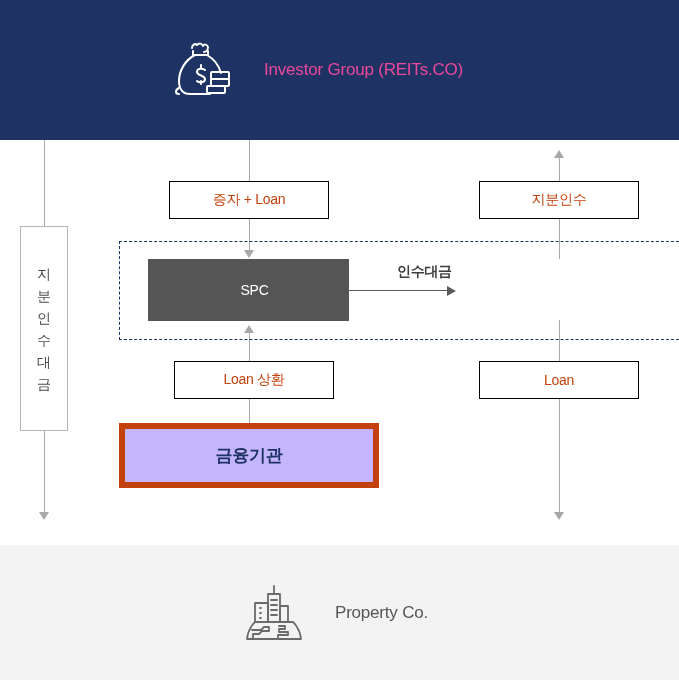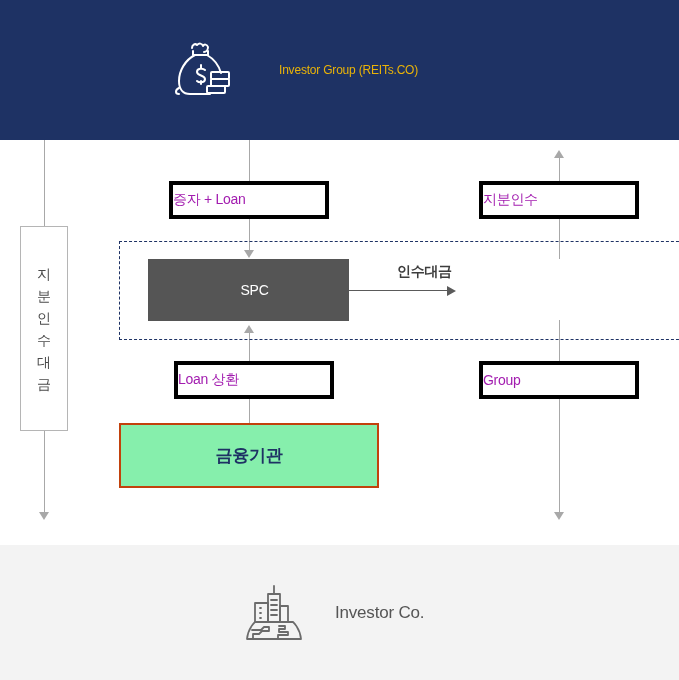--- a/index.html
+++ b/index.html
@@ -33,25 +33,25 @@
     display: flex;
     align-items: center;
     margin-left: 166px;
   }
   .header-icon {
     width: 72px;
     height: 72px;
     flex: 0 0 auto;
   }
   .header-title {
-    color: #eab308;
-    font-size: 12px;
+    color: #ec4899;
+    font-size: 17px;
     font-weight: 400;
     letter-spacing: -0.2px;
-    margin-left: 41px;
+    margin-left: 26px;
     white-space: nowrap;
   }
 
   
   .footer-band {
     position: absolute;
     left: 0;
     top: 545px;
     width: 679px;
     height: 135px;
@@ -110,24 +110,25 @@
     height: 0;
     border-top: 5px solid transparent;
     border-bottom: 5px solid transparent;
     border-left: 9px solid #5a5a5a;
   }
 
   
   .label-box {
     position: absolute;
     background: #ffffff;
-    border: 4px solid #000000;
-    display: flex;
-    align-items: center;
-    color: #a21caf;
+    border: 1px solid #000000;
+    display: flex;
+    align-items: center;
+    justify-content: center;
+    color: #c2410c;
     font-size: 14px;
     letter-spacing: -0.3px;
     box-sizing: border-box;
     white-space: nowrap;
   }
 
   
   .vlabel-box {
     position: absolute;
     background: #ffffff;
@@ -153,22 +154,22 @@
     font-size: 14px;
     letter-spacing: -0.2px;
     box-sizing: border-box;
     white-space: nowrap;
     padding-left: 12px;
   }
 
   
   .entity-navy {
     position: absolute;
-    background: #86efac;
-    border: 2px solid #c2410c;
+    background: #c4b5fd;
+    border: 6px solid #c2410c;
     display: flex;
     align-items: center;
     justify-content: center;
     color: #1e3264;
     font-size: 17px;
     font-weight: 700;
     letter-spacing: -0.3px;
     box-sizing: border-box;
     white-space: nowrap;
   }
@@ -251,21 +252,21 @@
 
   <div class="label-box" style="left:479px; top:181px; width:160px; height:38px;font-family:Liberation Serif, serif;">
     <span>지분인수</span>
   </div>
 
   <div class="label-box" style="left:174px; top:361px; width:160px; height:38px;">
     <span>Loan 상환</span>
   </div>
 
   <div class="label-box" style="left:479px; top:361px; width:160px; height:38px;">
-    <span>Group</span>
+    <span>Loan</span>
   </div>
 
   <div class="vlabel-box" style="left:20px; top:226px; width:48px; height:205px;">
     <span>지</span>
     <span>분</span>
     <span>인</span>
     <span>수</span>
     <span>대</span>
     <span>금</span>
   </div>
@@ -299,17 +300,17 @@
           <path d="M28 18 L34 18 M28 23 L34 23 M28 28 L34 28 M28 33 L34 33"></path>
 
           <path d="M17 26 l1 0 M17 31 l1 0 M17 36 l1 0"></path>
 
           <path d="M12 40 C12 40 5 46 4 57 L58 57 C57 46 50 40 50 40 Z"></path>
 
           <path d="M9 48 L18 48 L21 45 L26 45 L26 49 L19 49 L16 52 L10 52 L10 57"></path>
           <path d="M36 44 L42 44 L42 47 L36 47 L36 50 L45 50 L45 53 L35 53 L35 57"></path>
         </svg>
       </span>
-      <span class="footer-title">Investor Co.</span>
+      <span class="footer-title">Property Co.</span>
     </div>
   </div>
 
 </div>
 
 </body></html>

